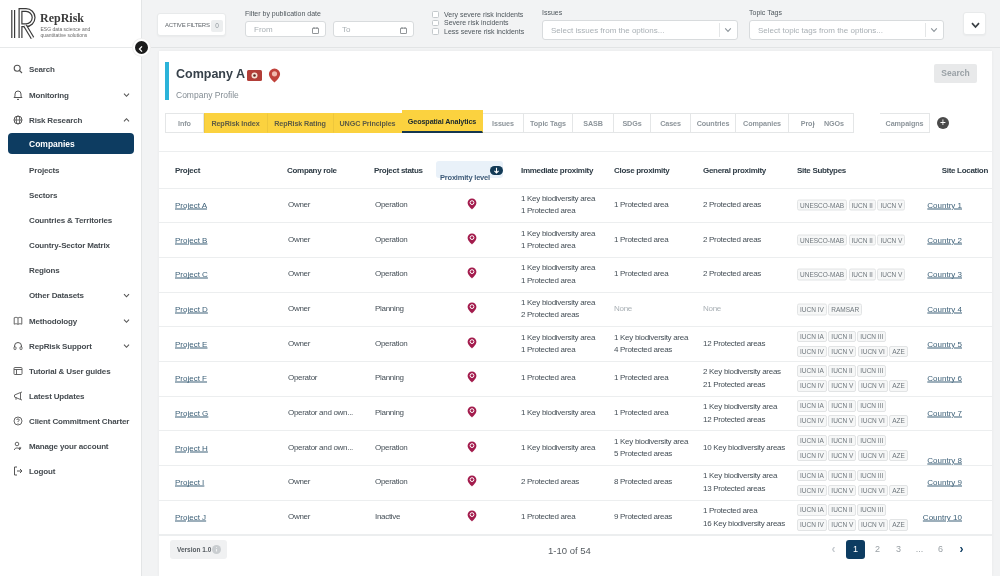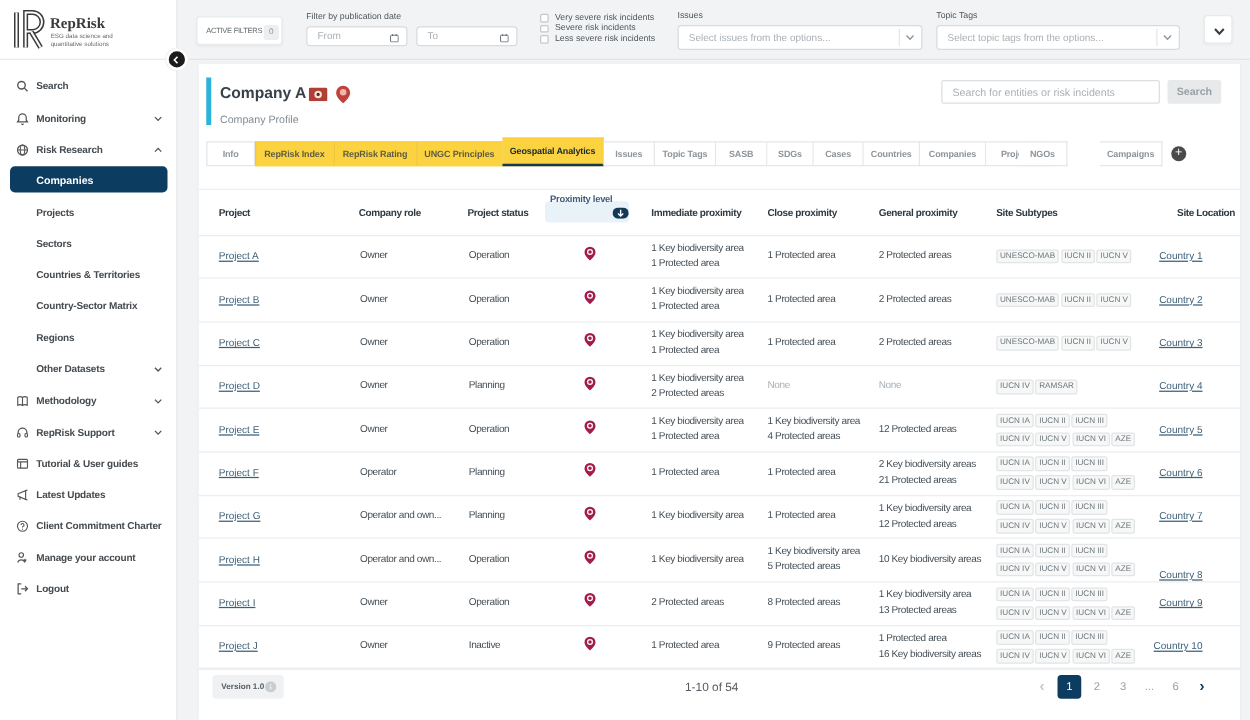--- a/index.html
+++ b/index.html
@@ -253,23 +253,20 @@
   <svg class="abs" style="left:88px; top:19px;" width="15" height="11" viewBox="0 0 15 11">
         <rect x="0" y="0" width="15" height="11" rx="1.5" fill="#b23e38"></rect>
         <circle cx="7.5" cy="5.5" r="3" fill="#f6e3d5"></circle>
         <circle cx="7.5" cy="5.5" r="1.3" fill="#5c2420"></circle>
       </svg>
   <svg class="abs" style="left:109px; top:17px;" width="13" height="15" viewBox="0 0 13 15">
         <path d="M6.5 0.5 a5.6 5.6 0 0 1 5.6 5.6 c0 3.6 -3.8 6.8 -5.6 8.4 C4.7 12.9 0.9 9.7 0.9 6.1 A5.6 5.6 0 0 1 6.5 0.5 z" fill="#c0423b"></path>
         <circle cx="6.5" cy="5.8" r="2.6" fill="#f0b9ae"></circle>
       </svg>
   <div id="cprof">Company Profile</div>
-  <div id="searchin">
-        <span>Search for entities or risk incidents</span>
-      </div>
   <div id="searchbtn">Search</div>
 
   <div class="tab" style="left:6px; width:39px; border-left:1px solid #e4e6e7;"><span>Info</span></div>
   <div class="tab yellow" style="left:45px; width:63px;"><span>RepRisk Index</span></div>
   <div class="tab yellow" style="left:108px; width:66px;"><span>RepRisk Rating</span></div>
   <div class="tab yellow" style="left:174px; width:69px;"><span>UNGC Principles</span></div>
   <div class="tab active" style="left:243px; width:81px;"><span>Geospatial Analytics</span></div>
   <div class="tab" style="left:324px; width:41px;"><span>Issues</span></div>
   <div class="tab" style="left:365px; width:49px;"><span>Topic Tags</span></div>
   <div class="tab" style="left:414px; width:41px;"><span>SASB</span></div>
@@ -280,21 +277,21 @@
   <div class="tab" style="left:630px; width:52px;"><span>Projects</span></div>
   <div class="tab" style="left:656px; width:39px;"><span>NGOs</span></div>
   <div class="tab" style="left:721px; width:50px;"><span>Campaigns</span></div>
   <div id="plusbtn">+</div>
 
   <div class="rowline" style="top:100px;"></div>
   <div class="abs" style="left:276.5px; top:109.5px; width:67px; height:17.5px; background:#e9f1f9; border-radius:3px;"></div>
   <div class="hl" style="left:16px; top:119px;">Project</div>
   <div class="hl" style="left:128px; top:119px;">Company role</div>
   <div class="hl" style="left:215px; top:119px;">Project status</div>
-  <div class="hl" style="left:281px; top:108px; color:#3d5a78; font-size:7.5px; letter-spacing:-0.2px;text-align:center;">Proximity level</div>
+  <div class="hl" style="left:281px; top:126px; color:#3d5a78; font-size:7.5px; letter-spacing:-0.2px;text-align:center;">Proximity level</div>
   <svg class="abs" style="left:330.5px; top:114.5px;" width="13" height="9" viewBox="0 0 13 9">
         <rect x="0" y="0" width="13" height="9" rx="4.5" fill="#123a56"></rect>
         <path d="M6.5 1.8 V6.6 M4.4 4.8 L6.5 6.9 L8.6 4.8" stroke="#fff" stroke-width="1.1" fill="none"></path>
       </svg>
   <div class="hl" style="left:362px; top:119px;">Immediate proximity</div>
   <div class="hl" style="left:455px; top:119px;">Close proximity</div>
   <div class="hl" style="left:544px; top:119px;">General proximity</div>
   <div class="hl" style="left:638px; top:119px;">Site Subtypes</div>
   <div class="hl" style="left:829px; top:119px; transform:translate(-100%,-50%);">Site Location</div>
   <div class="rowline" style="top:136.5px;"></div>

